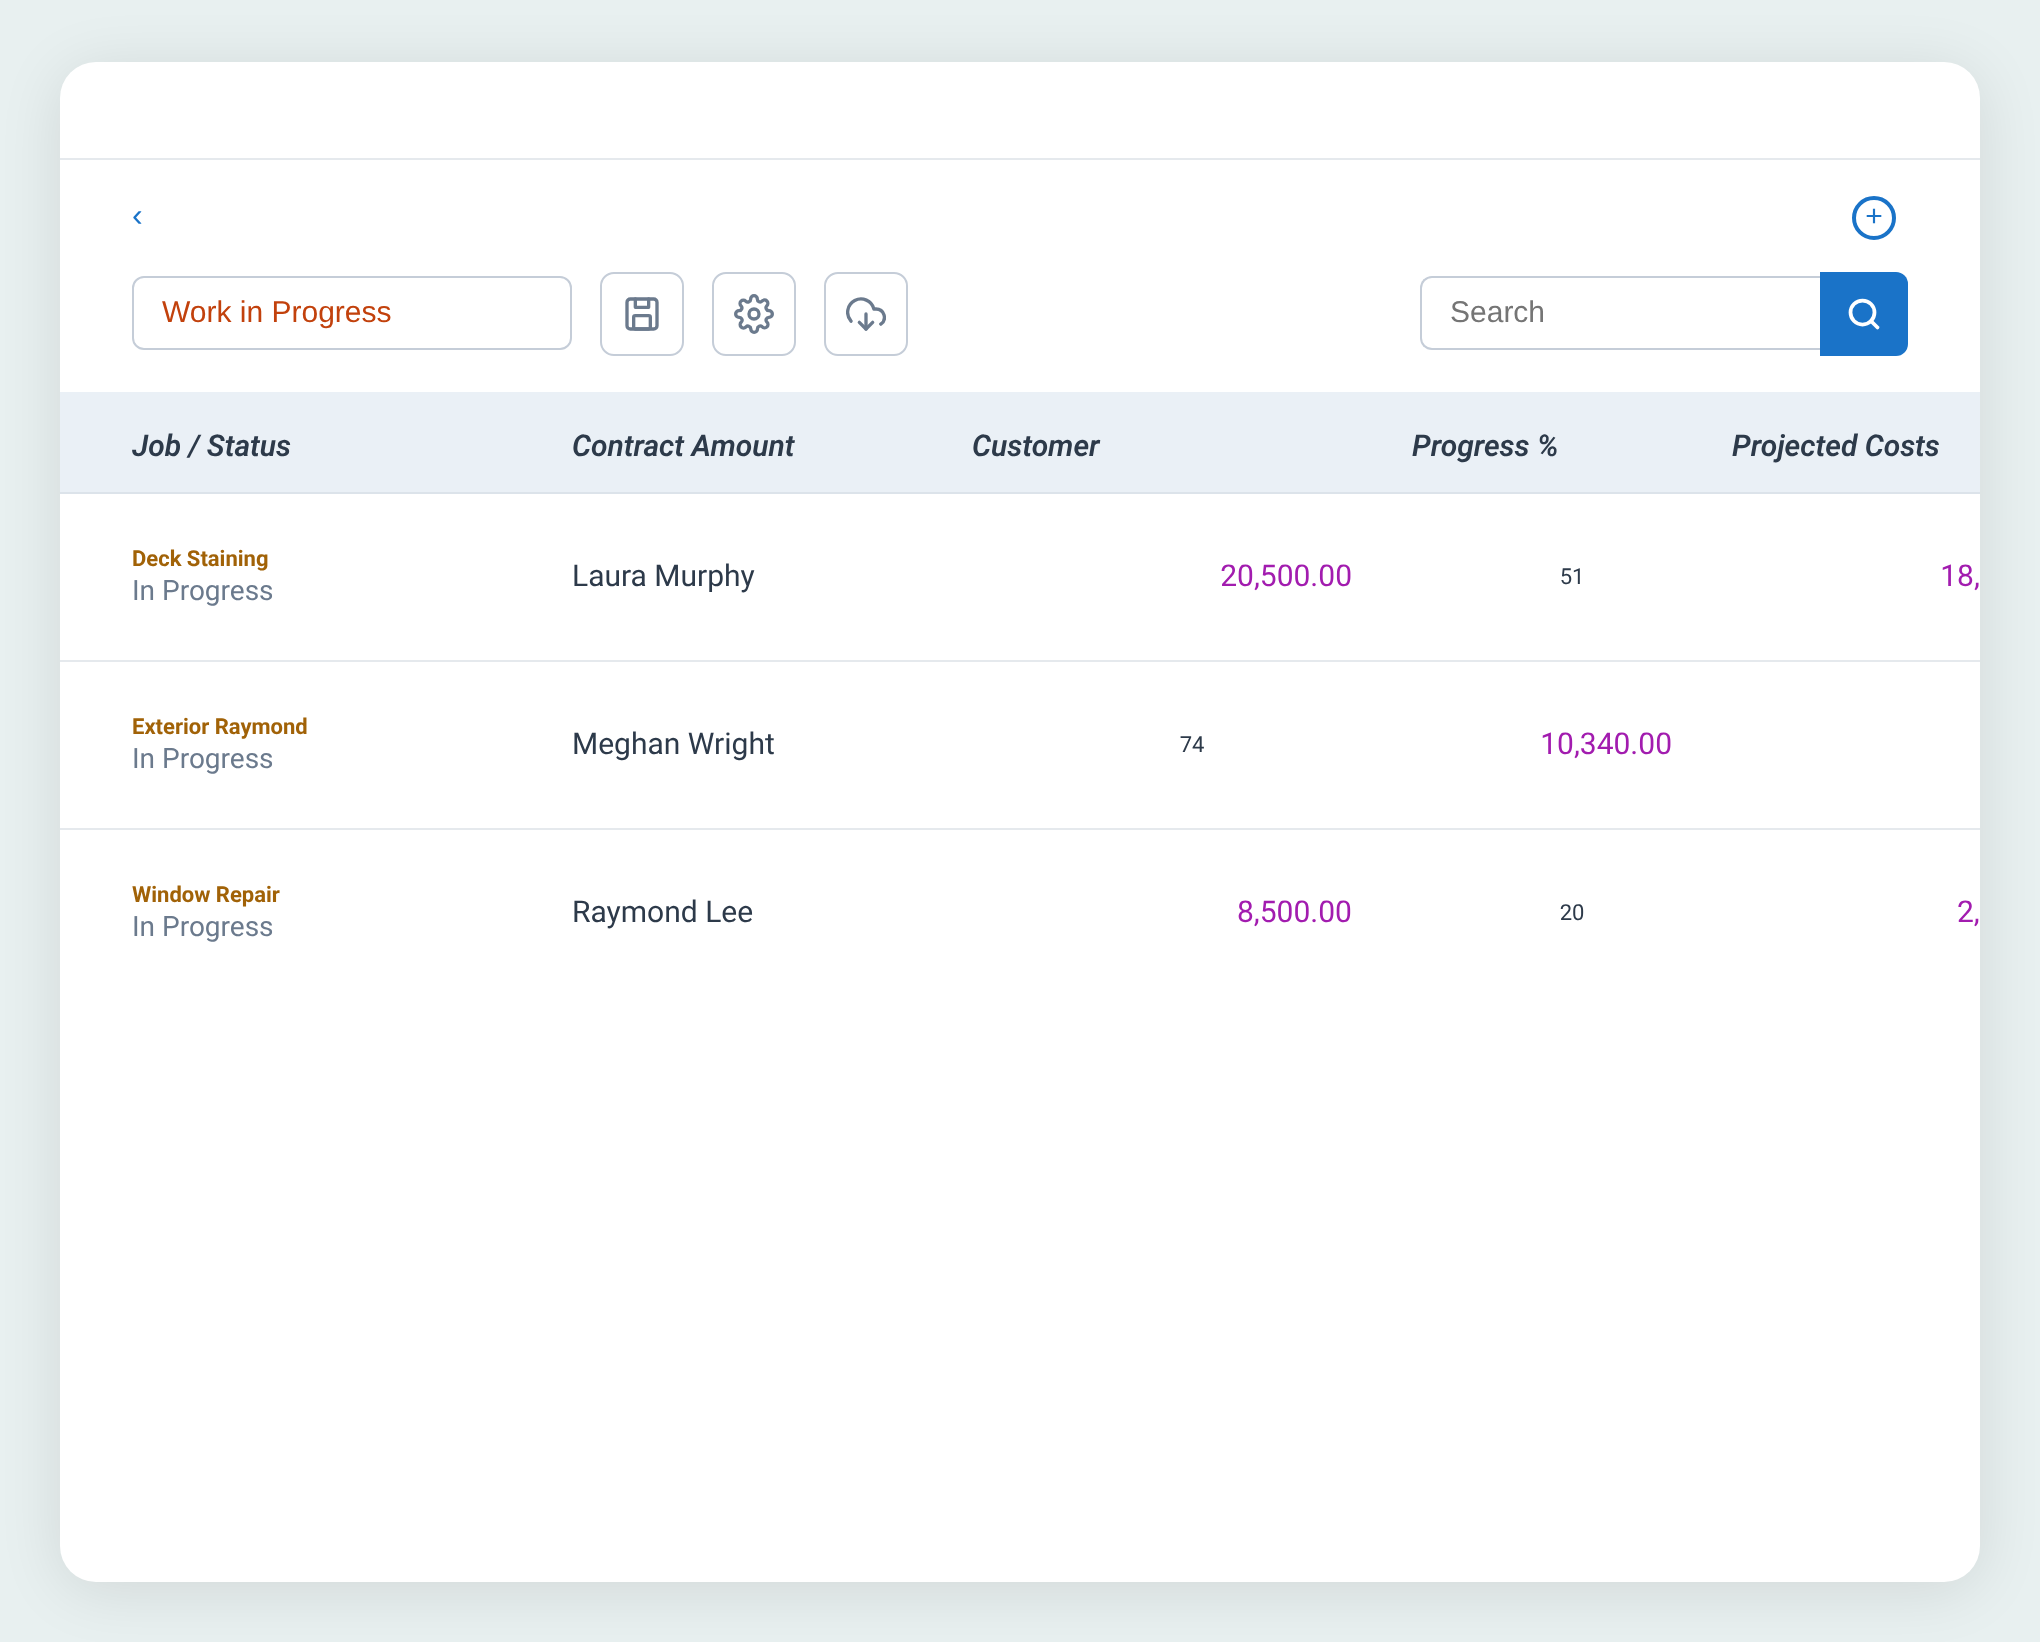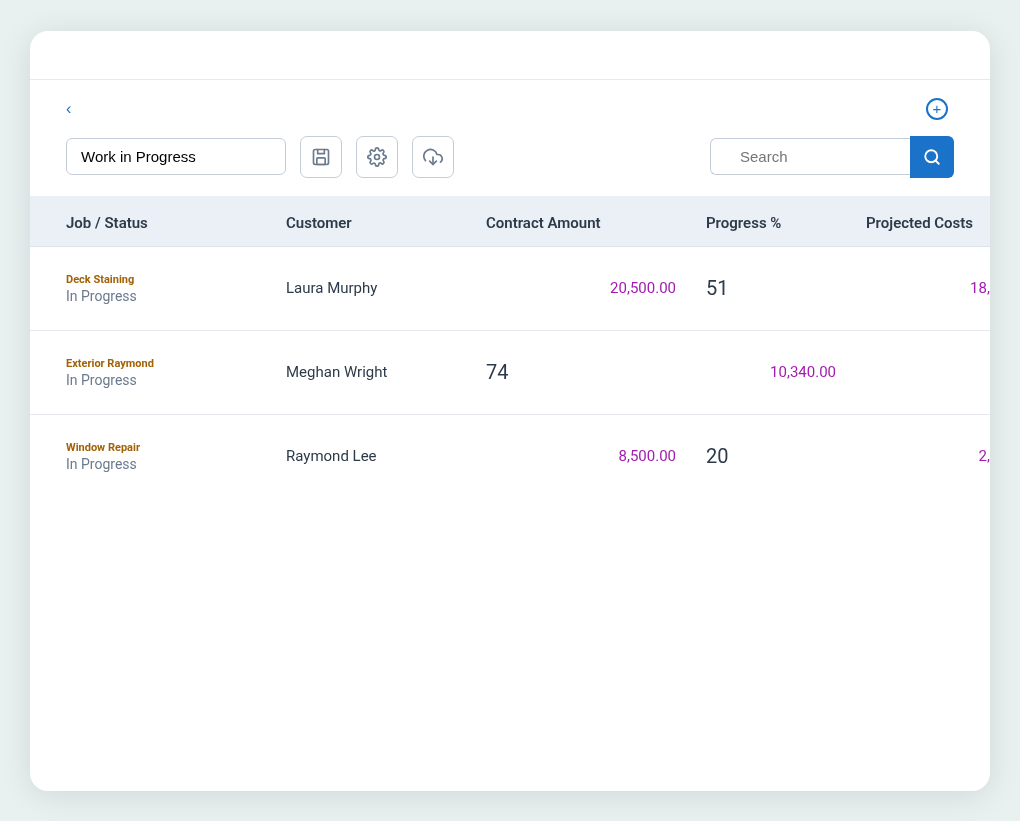--- a/index.html
+++ b/index.html
@@ -106,21 +106,21 @@
       padding: 0 36px 18px 36px;
       display: flex;
       align-items: center;
       gap: 14px;
     }
     .filter-input {
       border: 1.5px solid #c5cdd8;
       border-radius: 6px;
       padding: 9px 14px;
       font-size: 15px;
-      color: #000000;
+      color: #c2410c;
       width: 220px;
       outline: none;
     }
     .icon-btn {
       width: 42px;
       height: 42px;
       border: 1.5px solid #c5cdd8;
       border-radius: 7px;
       background: #fff;
       display: flex;
@@ -133,21 +133,21 @@
     .search-row {
       display: flex;
       align-items: center;
       gap: 0;
       margin-left: auto;
     }
     .search-input {
       border: 1.5px solid #c5cdd8;
       border-right: none;
       border-radius: 6px 0 0 6px;
-      padding: 9px 29px;
+      padding: 9px 14px;
       font-size: 15px;
       color: #888;
       width: 200px;
       outline: none;
     }
     .search-btn {
       background: #1a73c8;
       border: none;
       border-radius: 0 6px 6px 0;
       width: 44px;
@@ -162,20 +162,21 @@
     .table-section {
       background: #f0f4f8;
       padding: 0;
     }
     .table-header {
       display: grid;
       grid-template-columns: 220px 200px 220px 160px 200px;
       padding: 18px 36px 14px 36px;
       background: #eaf0f6;
       border-bottom: 1.5px solid #dce3ea;
+      font-style: italic;
     }
     .table-header-cell {
       font-size: 15px;
       font-weight: 600;
       color: #2d3a4a;
     }
     .table-body {
       background: #fff;
     }
     .table-row {
@@ -201,22 +202,23 @@
       font-size: 15px;
       color: #2d3a4a;
     }
     .cell-right {
       font-size: 15px;
       color: #a21caf;
       text-align: right;
       padding-right: 30px;
     }
     .cell-center {
-      font-size: 20px;
+      font-size: 11px;
       color: #2d3a4a;
+      text-align: center;
     }
   </style>
 </head>
 <body>
 
 <div class="card">
 
   <div class="header">
     <div class="logo">
       <span class="method"></span><span class="colon"></span><span class="field"></span><span class="services"></span>
@@ -271,22 +273,22 @@
             <line x1="21" y1="21" x2="16.65" y2="16.65"></line>
           </svg>
       </button>
     </div>
   </div>
 
   <div class="table-section">
 
     <div class="table-header">
       <div class="table-header-cell">Job / Status</div>
+      <div class="table-header-cell">Contract Amount</div>
       <div class="table-header-cell">Customer</div>
-      <div class="table-header-cell">Contract Amount</div>
       <div class="table-header-cell">Progress %</div>
       <div class="table-header-cell">Projected Costs</div>
     </div>
 
     <div class="table-body" id="table-body">
     <div class="table-row">
       <div>
         <div class="job-name">Deck Staining</div>
         <div class="job-status">In Progress</div>
       </div>

